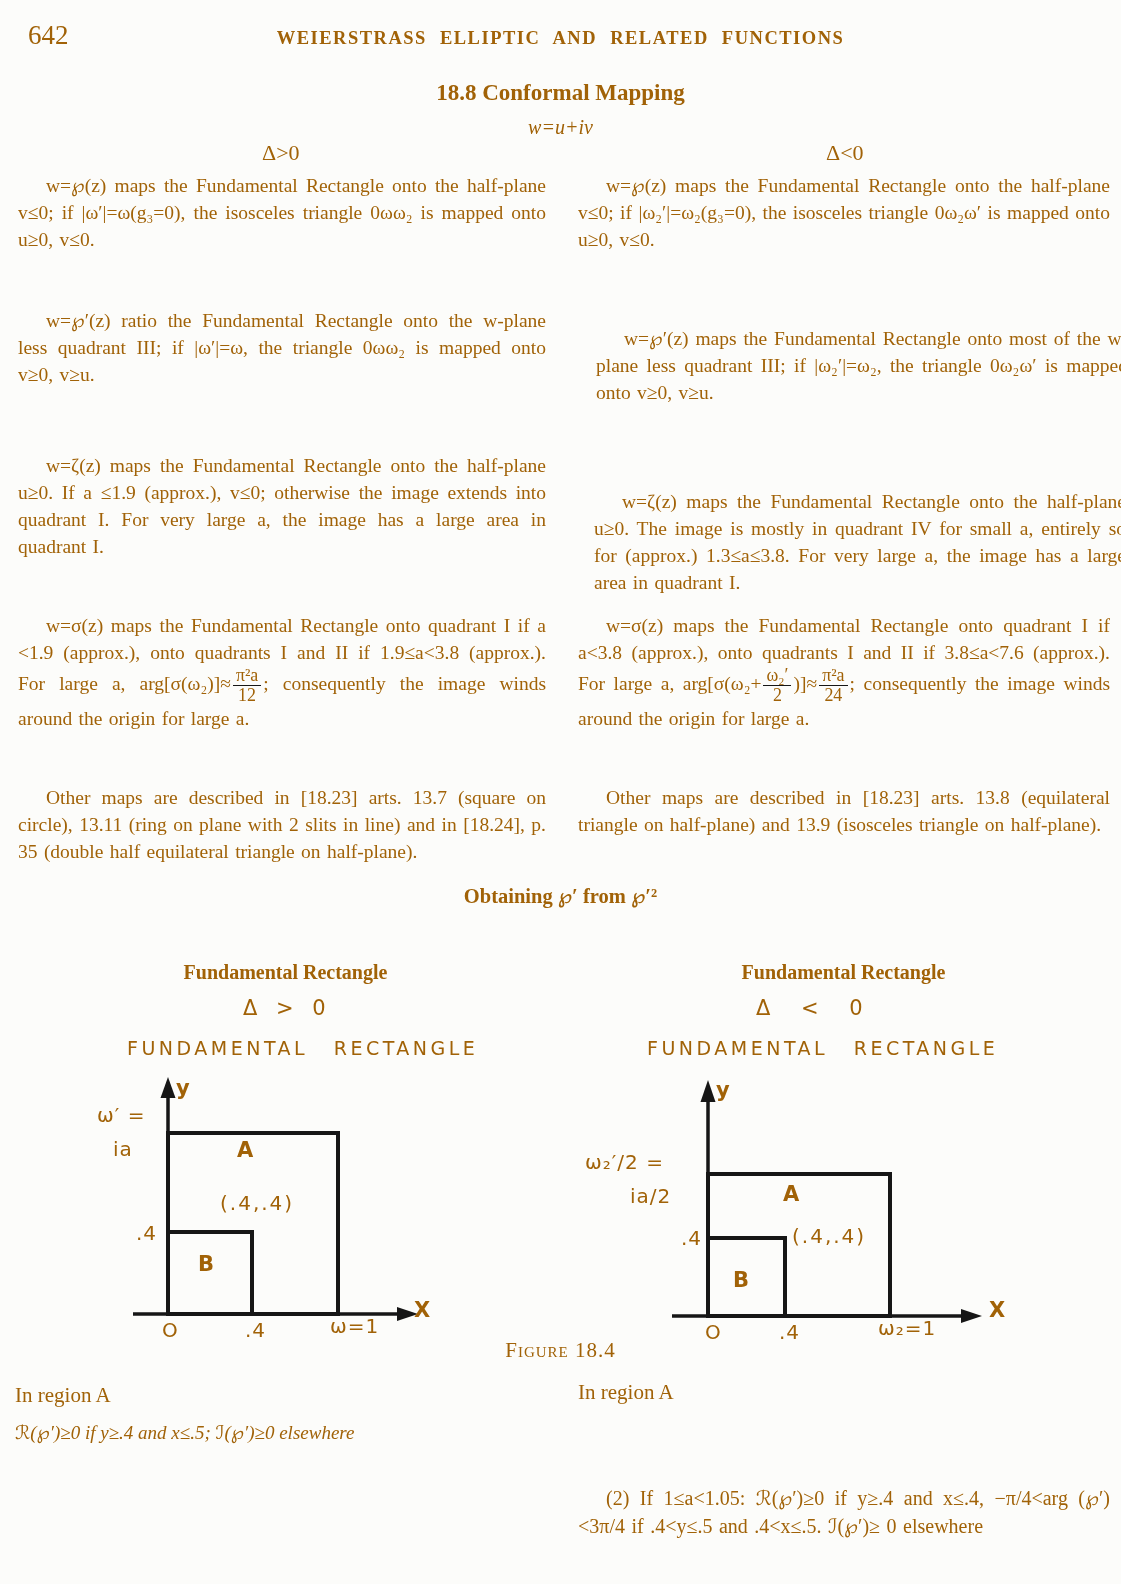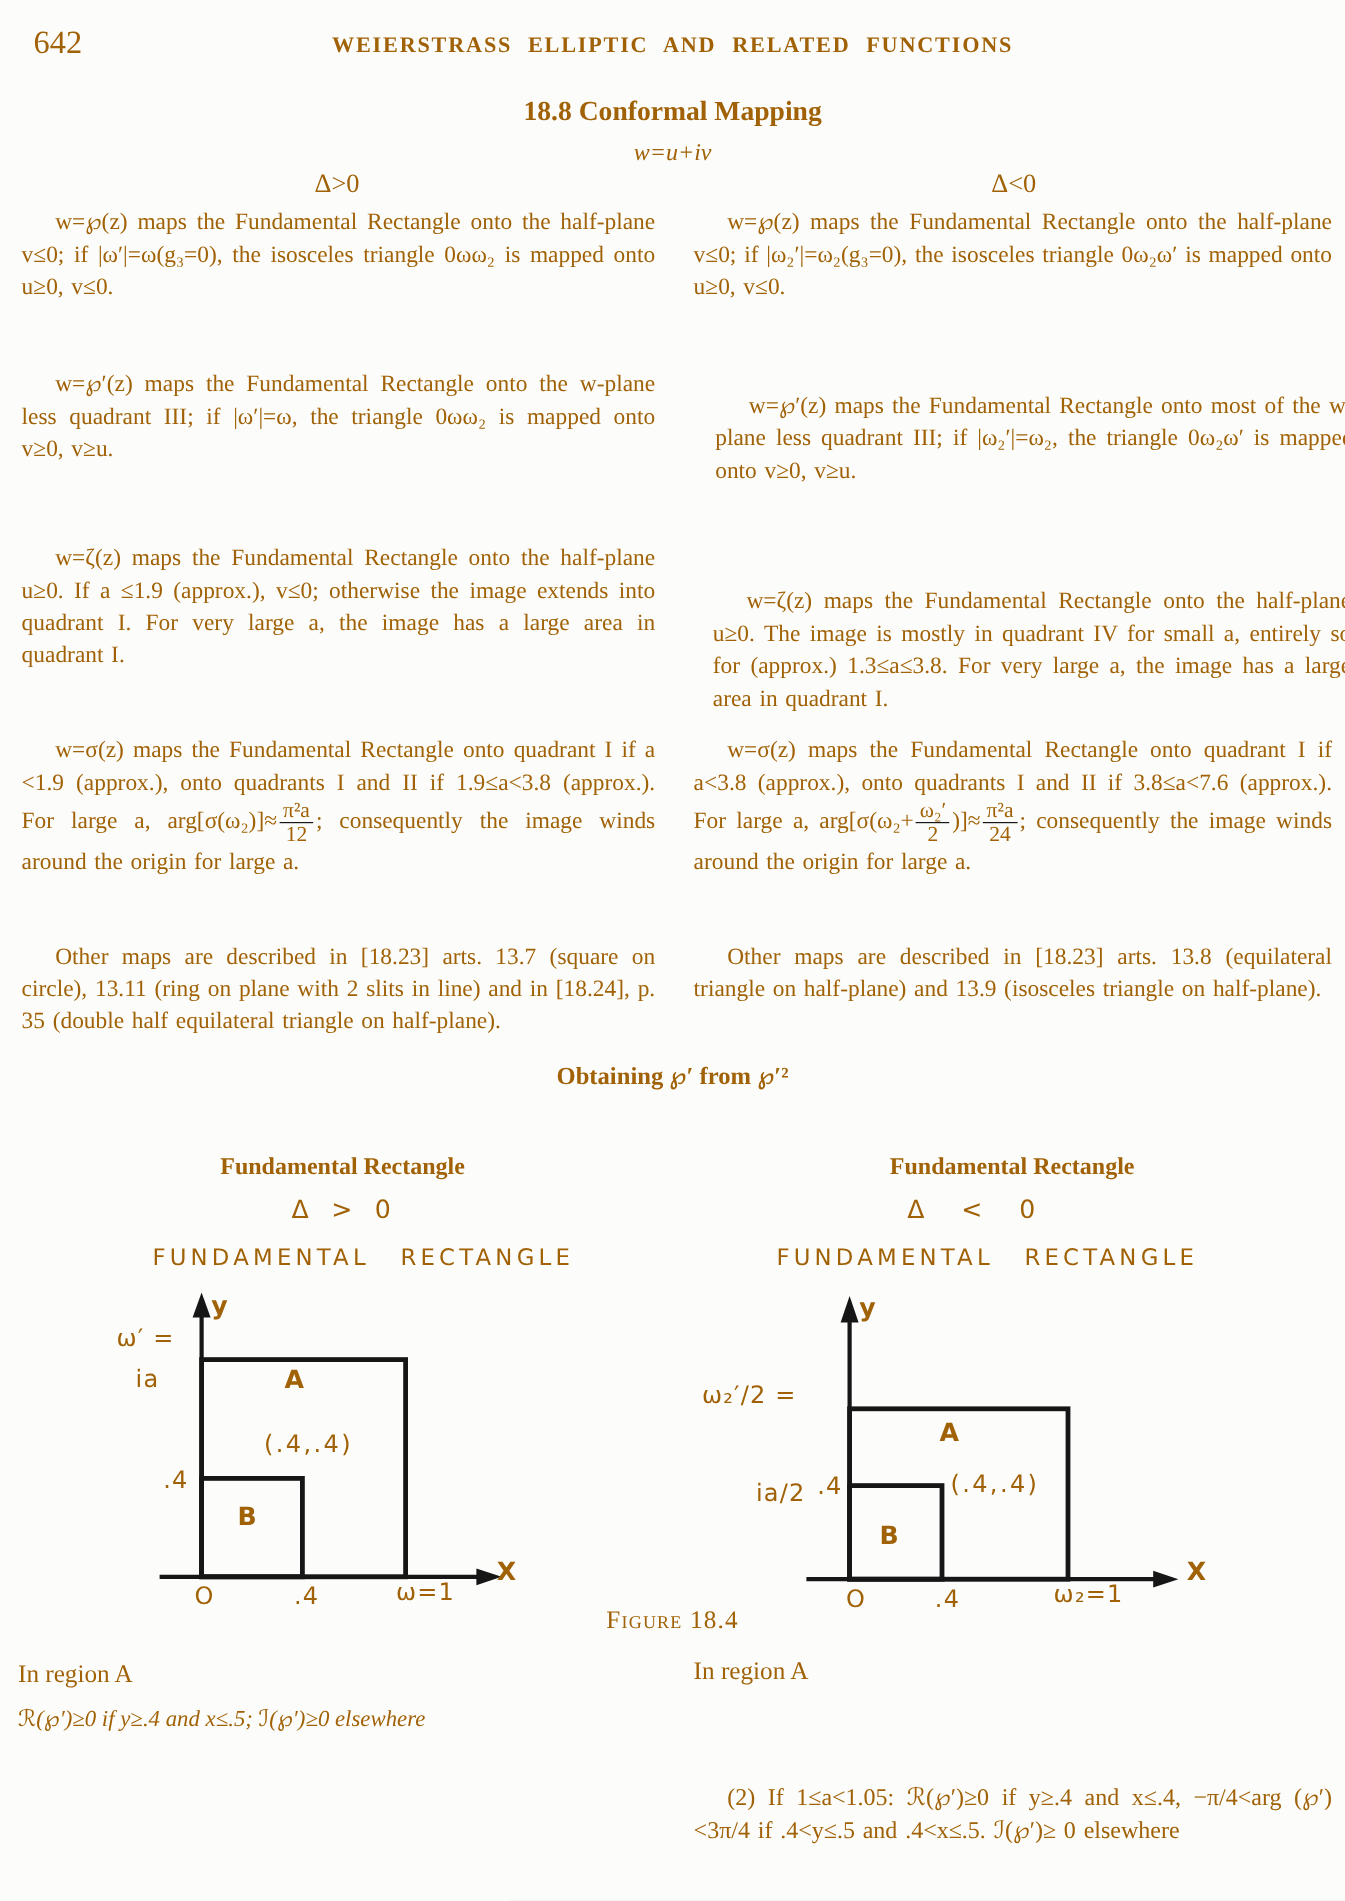--- a/index.html
+++ b/index.html
@@ -35,21 +35,21 @@
 <div id="page">
 
   <div class="abs" style="left:28px;top:20px;font-size:27px;">642</div>
   <div class="abs center" style="top:28px;font-weight:bold;font-size:18.5px;letter-spacing:1.5px;word-spacing:7px;">WEIERSTRASS ELLIPTIC AND RELATED FUNCTIONS</div>
   <div class="abs center" style="top:80px;font-weight:bold;font-size:23px;">18.8 Conformal Mapping</div>
   <div class="abs center" style="top:116px;font-style:italic;font-size:20px;">w=u+iv</div>
   <div class="abs" style="left:262px;top:140px;font-size:22px;">Δ&gt;0</div>
   <div class="abs" style="left:826px;top:140px;font-size:22px;">Δ&lt;0</div>
 
   <p class="para lcol" style="top:172px;margin:0;">w=℘(z) maps the Fundamental Rectangle onto the half-plane v≤0; if |ω′|=ω(g₃=0), the isosceles triangle 0ωω₂ is mapped onto u≥0, v≤0.</p>
-  <p class="para lcol" style="top:307px;margin:0;">w=℘′(z) maps the Fundamental Rectangle onto the w-plane less quadrant III; if |ω′|=ω, the triangle 0ωω₂ is mapped onto v≥0, v≥u.</p>
+  <p class="para lcol" style="top:307px;margin:0;">w=℘′(z) ratio the Fundamental Rectangle onto the w-plane less quadrant III; if |ω′|=ω, the triangle 0ωω₂ is mapped onto v≥0, v≥u.</p>
   <p class="para lcol" style="top:452px;margin:0;">w=ζ(z) maps the Fundamental Rectangle onto the half-plane u≥0. If a ≤1.9 (approx.), v≤0; otherwise the image extends into quadrant I. For very large a, the image has a large area in quadrant I.</p>
   <p class="para lcol" style="top:612px;margin:0;"><span>w=σ(z) maps the Fundamental Rectangle onto quadrant I if a &lt;1.9 (approx.), onto quadrants I and II if 1.9≤a&lt;3.8 (approx.). For large a, arg[σ(ω₂)]≈</span><span class="frac"><span class="num">π²a</span><span class="den">12</span></span><span>; consequently the image winds around the origin for large a.</span></p>
   <p class="para lcol" style="top:784px;margin:0;">Other maps are described in [18.23] arts. 13.7 (square on circle), 13.11 (ring on plane with 2 slits in line) and in [18.24], p. 35 (double half equilateral triangle on half-plane).</p>
 
   <p class="para rcol" style="top:172px;margin:0;">w=℘(z) maps the Fundamental Rectangle onto the half-plane v≤0; if |ω₂′|=ω₂(g₃=0), the isosceles triangle 0ω₂ω′ is mapped onto u≥0, v≤0.</p>
   <p class="para rcol" style="top:307px;margin:18px;">w=℘′(z) maps the Fundamental Rectangle onto most of the w-plane less quadrant III; if |ω₂′|=ω₂, the triangle 0ω₂ω′ is mapped onto v≥0, v≥u.</p>
   <p class="para rcol" style="top:472px;margin:16px;">w=ζ(z) maps the Fundamental Rectangle onto the half-plane u≥0. The image is mostly in quadrant IV for small a, entirely so for (approx.) 1.3≤a≤3.8. For very large a, the image has a large area in quadrant I.</p>
   <p class="para rcol" style="top:612px;margin:0;"><span>w=σ(z) maps the Fundamental Rectangle onto quadrant I if a&lt;3.8 (approx.), onto quadrants I and II if 3.8≤a&lt;7.6 (approx.). For large a, arg[σ(ω₂+</span><span class="frac"><span class="num">ω₂′</span><span class="den">2</span></span><span>)]≈</span><span class="frac"><span class="num">π²a</span><span class="den">24</span></span><span>; consequently the image winds around the origin for large a.</span></p>
   <p class="para rcol" style="top:784px;margin:0;">Other maps are described in [18.23] arts. 13.8 (equilateral triangle on half-plane) and 13.9 (isosceles triangle on half-plane).</p>
 
@@ -89,21 +89,21 @@
     <polygon points="58,5 50.5,27 65.5,27" fill="#161616"></polygon>
     <line x1="22" y1="241" x2="318" y2="241" stroke-width="3.5"></line>
     <polygon points="332,241 311,234 311,248" fill="#161616"></polygon>
     <rect x="58" y="99" width="182" height="142" stroke-width="4"></rect>
     <rect x="58" y="163" width="77" height="78" stroke-width="4"></rect>
   </svg>
 
   <span class="fig-label big" style="left:716px;top:1078px;">y</span>
   <span class="fig-label big" style="left:989px;top:1298px;">X</span>
   <span class="fig-label" style="left:585px;top:1150px;">ω₂′/2 =</span>
-  <span class="fig-label" style="left:630px;top:1232px;text-align:right;">ia/2</span>
+  <span class="fig-label" style="left:630px;top:1184px;text-align:right;">ia/2</span>
   <span class="fig-label big" style="left:783px;top:1182px;">A</span>
   <span class="fig-label big" style="left:733px;top:1268px;">B</span>
   <span class="fig-label" style="left:792px;top:1224px;letter-spacing:2px;">(.4,.4)</span>
   <span class="fig-label" style="left:681px;top:1226px;">.4</span>
   <span class="fig-label" style="left:705px;top:1320px;">O</span>
   <span class="fig-label" style="left:779px;top:1320px;">.4</span>
   <span class="fig-label" style="left:878px;top:1316px;">ω₂=1</span>
 
   <div class="abs center" style="top:1338px;font-size:21px;font-variant:small-caps;letter-spacing:1px;">Figure 18.4</div>
 

